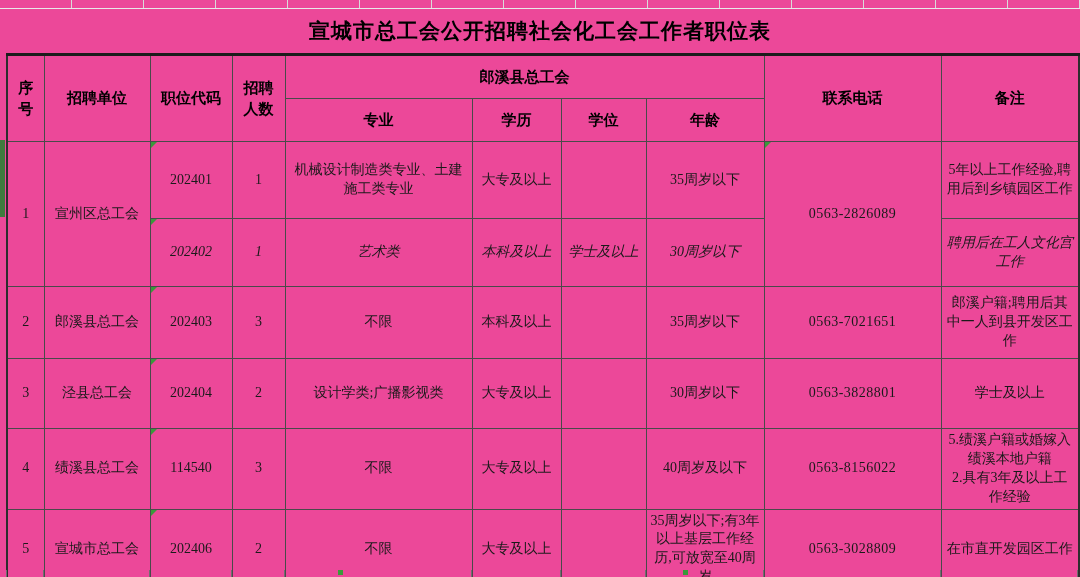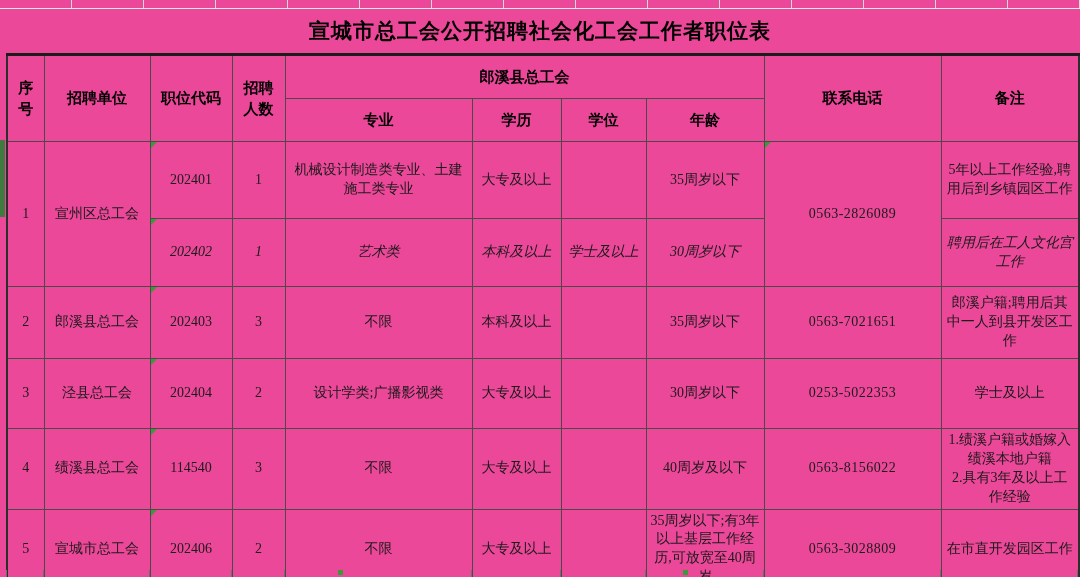--- a/index.html
+++ b/index.html
@@ -138,35 +138,35 @@
 
       <tr class="r70">
         <td>3</td>
         <td>泾县总工会</td>
         <td class="tri">202404</td>
         <td>2</td>
         <td>设计学类;广播影视类</td>
         <td>大专及以上</td>
         <td></td>
         <td>30周岁以下</td>
-        <td class="phone">0253-5022353</td>
+        <td class="phone">0563-3828801</td>
         <td class="note">学士及以上</td>
       </tr>
 
       <tr class="r70">
         <td>4</td>
         <td>绩溪县总工会</td>
         <td class="tri">114540</td>
         <td>3</td>
         <td>不限</td>
         <td>大专及以上</td>
         <td></td>
         <td>40周岁及以下</td>
         <td class="phone">0563-8156022</td>
-        <td class="note">1.绩溪户籍或婚嫁入绩溪本地户籍
+        <td class="note">5.绩溪户籍或婚嫁入绩溪本地户籍
 2.具有3年及以上工作经验</td>
       </tr>
 
       <tr class="r71">
         <td>5</td>
         <td>宣城市总工会</td>
         <td class="tri">202406</td>
         <td>2</td>
         <td>不限</td>
         <td>大专及以上</td>

